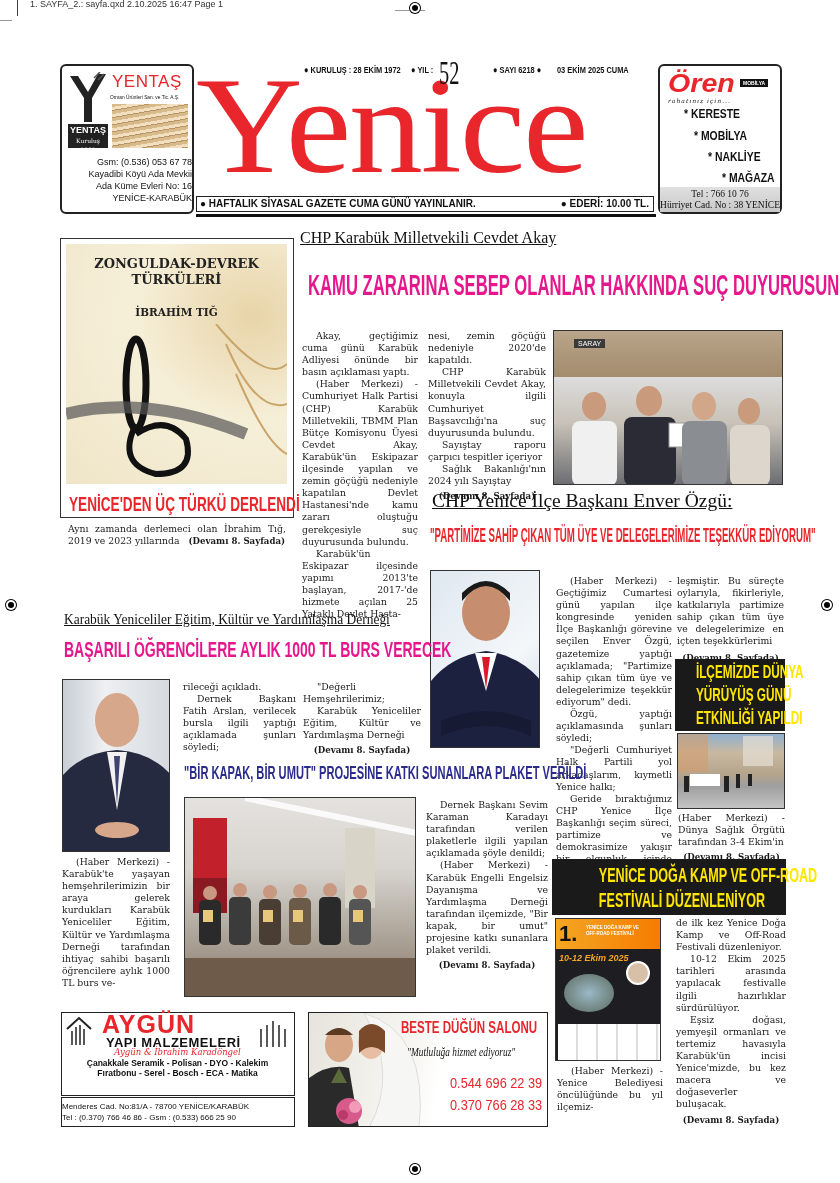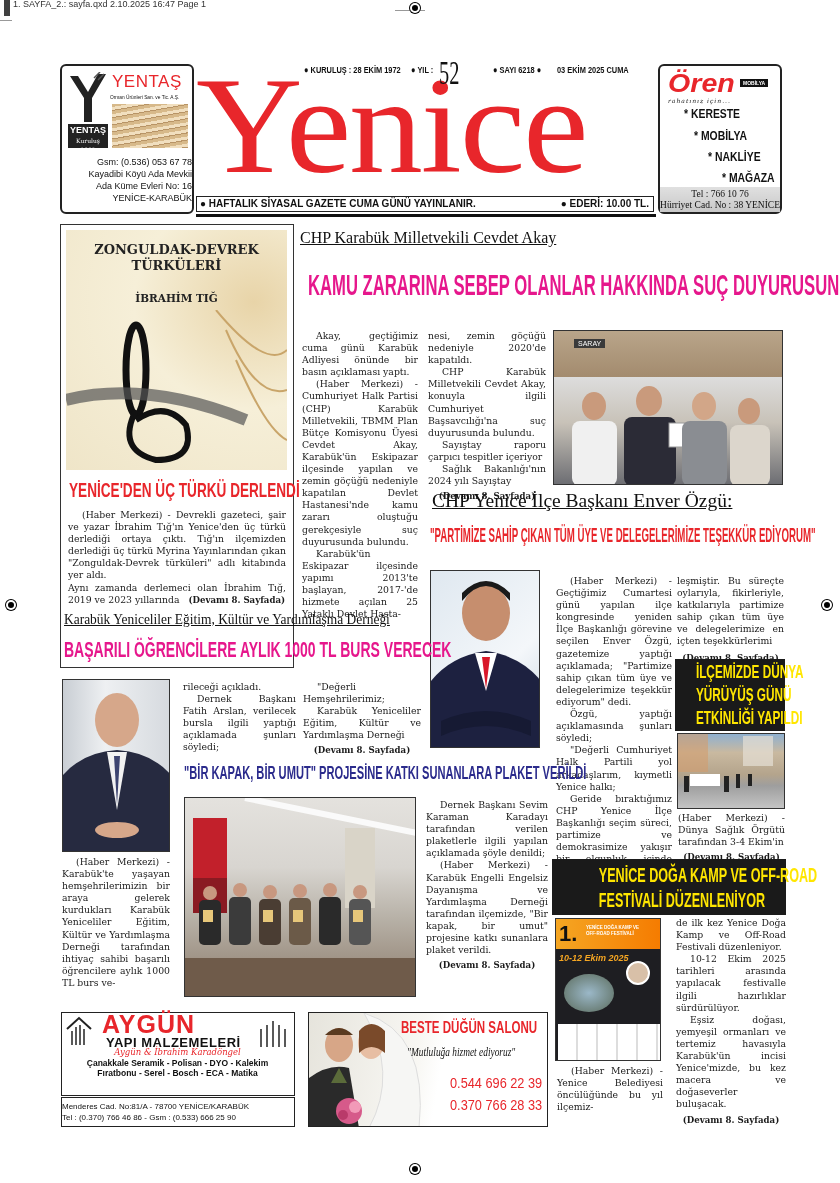--- a/index.html
+++ b/index.html
@@ -1,19 +1,19 @@
 <!DOCTYPE html>
 <html><head>
 <meta charset="utf-8">
 <style>
   *{box-sizing:border-box;margin:0;padding:0}
   html,body{width:840px;height:1183px;background:#fff;overflow:hidden}
   body{position:relative;font-family:"DejaVu Serif",serif;color:#111}
   .abs{position:absolute}
-  .slug{left:4px;top:0;font:9px "Liberation Sans",sans-serif;color:#333;border-left:6px solid #404040;padding-left:3px;height:16px;line-height:8px}
+  .slug{left:17px;top:0;font:9px "Liberation Sans",sans-serif;color:#333;border-left:1px solid #404040;padding-left:12px;height:16px;line-height:8px}
   .reg{width:10px;height:10px;border-radius:50%;background:#000;border:2px solid #fff;box-shadow:0 0 0 1px #000}
   .regline{height:1px;background:#999}
   .box{border:2px solid #222;border-radius:6px;background:#fff}
   .sans{font-family:"Liberation Sans",sans-serif}
   .cond{font-family:"Liberation Sans",sans-serif;font-weight:bold;transform-origin:left top;white-space:nowrap}
   .body-text{font-family:"DejaVu Serif",serif;font-size:9.3px;line-height:12.1px;text-align:justify;hyphens:auto;color:#1a1a1a}
   .body-text p{text-indent:14px}
   .devam{font-family:"DejaVu Serif",serif;font-weight:bold;font-size:8.6px;text-align:center;white-space:nowrap}
   .kicker{font-family:"Liberation Serif",serif;text-decoration:underline;white-space:nowrap;color:#111}
   .photo{border:1px solid #333;overflow:hidden}
@@ -72,37 +72,36 @@
   <div class="abs cond" style="left:24px;top:40px;font-size:13px;transform:scaleX(0.8)">* KERESTE</div>
   <div class="abs cond" style="left:34px;top:62px;font-size:13px;transform:scaleX(0.8)">* MOBİLYA</div>
   <div class="abs cond" style="left:48px;top:83px;font-size:13px;transform:scaleX(0.8)">* NAKLİYE</div>
   <div class="abs cond" style="left:62px;top:104px;font-size:13px;transform:scaleX(0.8)">* MAĞAZA</div>
   <div class="abs" style="left:0;top:121px;width:120px;height:25px;background:linear-gradient(#e0e0e0,#c8c8c8);text-align:center;font-family:'Liberation Serif',serif;font-size:9.5px;line-height:11px;padding-top:2px">
     <div>Tel : 766 10 76</div>
     <div>Hürriyet Cad. No : 38 YENİCE</div>
   </div>
 </div>
 
-<div class="abs" style="left:60px;top:224px;width:234px;height:444px;border:1.5px solid #333">
+<div class="abs" style="left:60px;top:238px;width:234px;height:280px;border:1.5px solid #333">
   <div class="abs" style="left:5px;top:5px;width:221px;height:240px;background:radial-gradient(ellipse at 85% 30%,#e8d4a8 0,#f6efd8 45%,#efe5c8 100%);overflow:hidden">
     <div class="abs" style="left:0;top:12px;width:100%;text-align:center;font-family:'DejaVu Serif',serif;font-weight:bold;font-size:13px;line-height:16px;color:#222">
       <div>ZONGULDAK-DEVREK</div>
       <div>TÜRKÜLERİ</div>
     </div>
     <div class="abs" style="left:0;top:62px;width:100%;text-align:center;font-family:'DejaVu Serif',serif;font-weight:bold;font-size:10.5px;color:#222">İBRAHİM TIĞ</div>
     <svg class="abs" style="left:0;top:80px" width="221" height="160" viewBox="0 0 221 160">
       <ellipse cx="70" cy="60" rx="10" ry="45" fill="none" stroke="#111" stroke-width="7"></ellipse>
       <path d="M0 90 Q80 70 180 110" stroke="#555" stroke-width="12" fill="none" opacity="0.7"></path>
       <path d="M70 100 Q50 140 90 150 Q130 150 120 115 Q100 90 70 110" fill="none" stroke="#111" stroke-width="6"></path>
       <path d="M150 0 Q200 60 221 40 M160 20 Q190 90 221 80 M170 50 Q200 120 221 130" stroke="#c9a56a" stroke-width="2" fill="none"></path>
     </svg>
   </div>
   <div class="abs cond" style="left:8px;top:254px;font-size:20px;color:#e8262b;transform:scaleX(0.68)">YENİCE'DEN ÜÇ TÜRKÜ DERLENDİ</div>
   <div class="abs body-text" style="left:7px;top:284px;width:218px">
-    <p>(Haber Merkezi) - Devrekli gazeteci, şair ve yazar İbrahim Tığ'ın Yenice'den üç türkü derlediği ortaya çıktı. Tığ'ın ilçemizden derlediği üç türkü Myrina Yayınlarından çıkan "Zonguldak-Devrek türküleri" adlı kitabında yer aldı.</p>
     <p style="display:inline">Aynı zamanda derlemeci olan İbrahim Tığ, 2019 ve 2023 yıllarında</p>
     <span class="devam" style="margin-left:6px">(Devamı 8. Sayfada)</span>
   </div>
 </div>
 
 <div class="abs kicker" style="left:300px;top:229px;font-size:16px">CHP Karabük Milletvekili Cevdet Akay</div>
 <div class="abs cond" style="left:308px;top:268px;font-size:30px;color:#e6178c;transform:scaleX(0.555)">KAMU ZARARINA SEBEP OLANLAR HAKKINDA SUÇ DUYURUSUNDA BULUNDU</div>
 <div class="abs body-text" style="left:302px;top:330px;width:116px">
   <p>Akay, geçtiğimiz cuma günü Karabük Adliyesi önünde bir basın açıklaması yaptı.</p>
   <p>(Haber Merkezi) - Cumhuriyet Halk Partisi (CHP) Karabük Milletvekili, TBMM Plan Bütçe Komisyonu Üyesi Cevdet Akay, Karabük'ün Eskipazar ilçesinde yapılan ve zemin göçüğü nedeniyle kapatılan Devlet Hastanesi'nde kamu zararı oluştuğu gerekçesiyle suç duyurusunda bulundu.</p>

